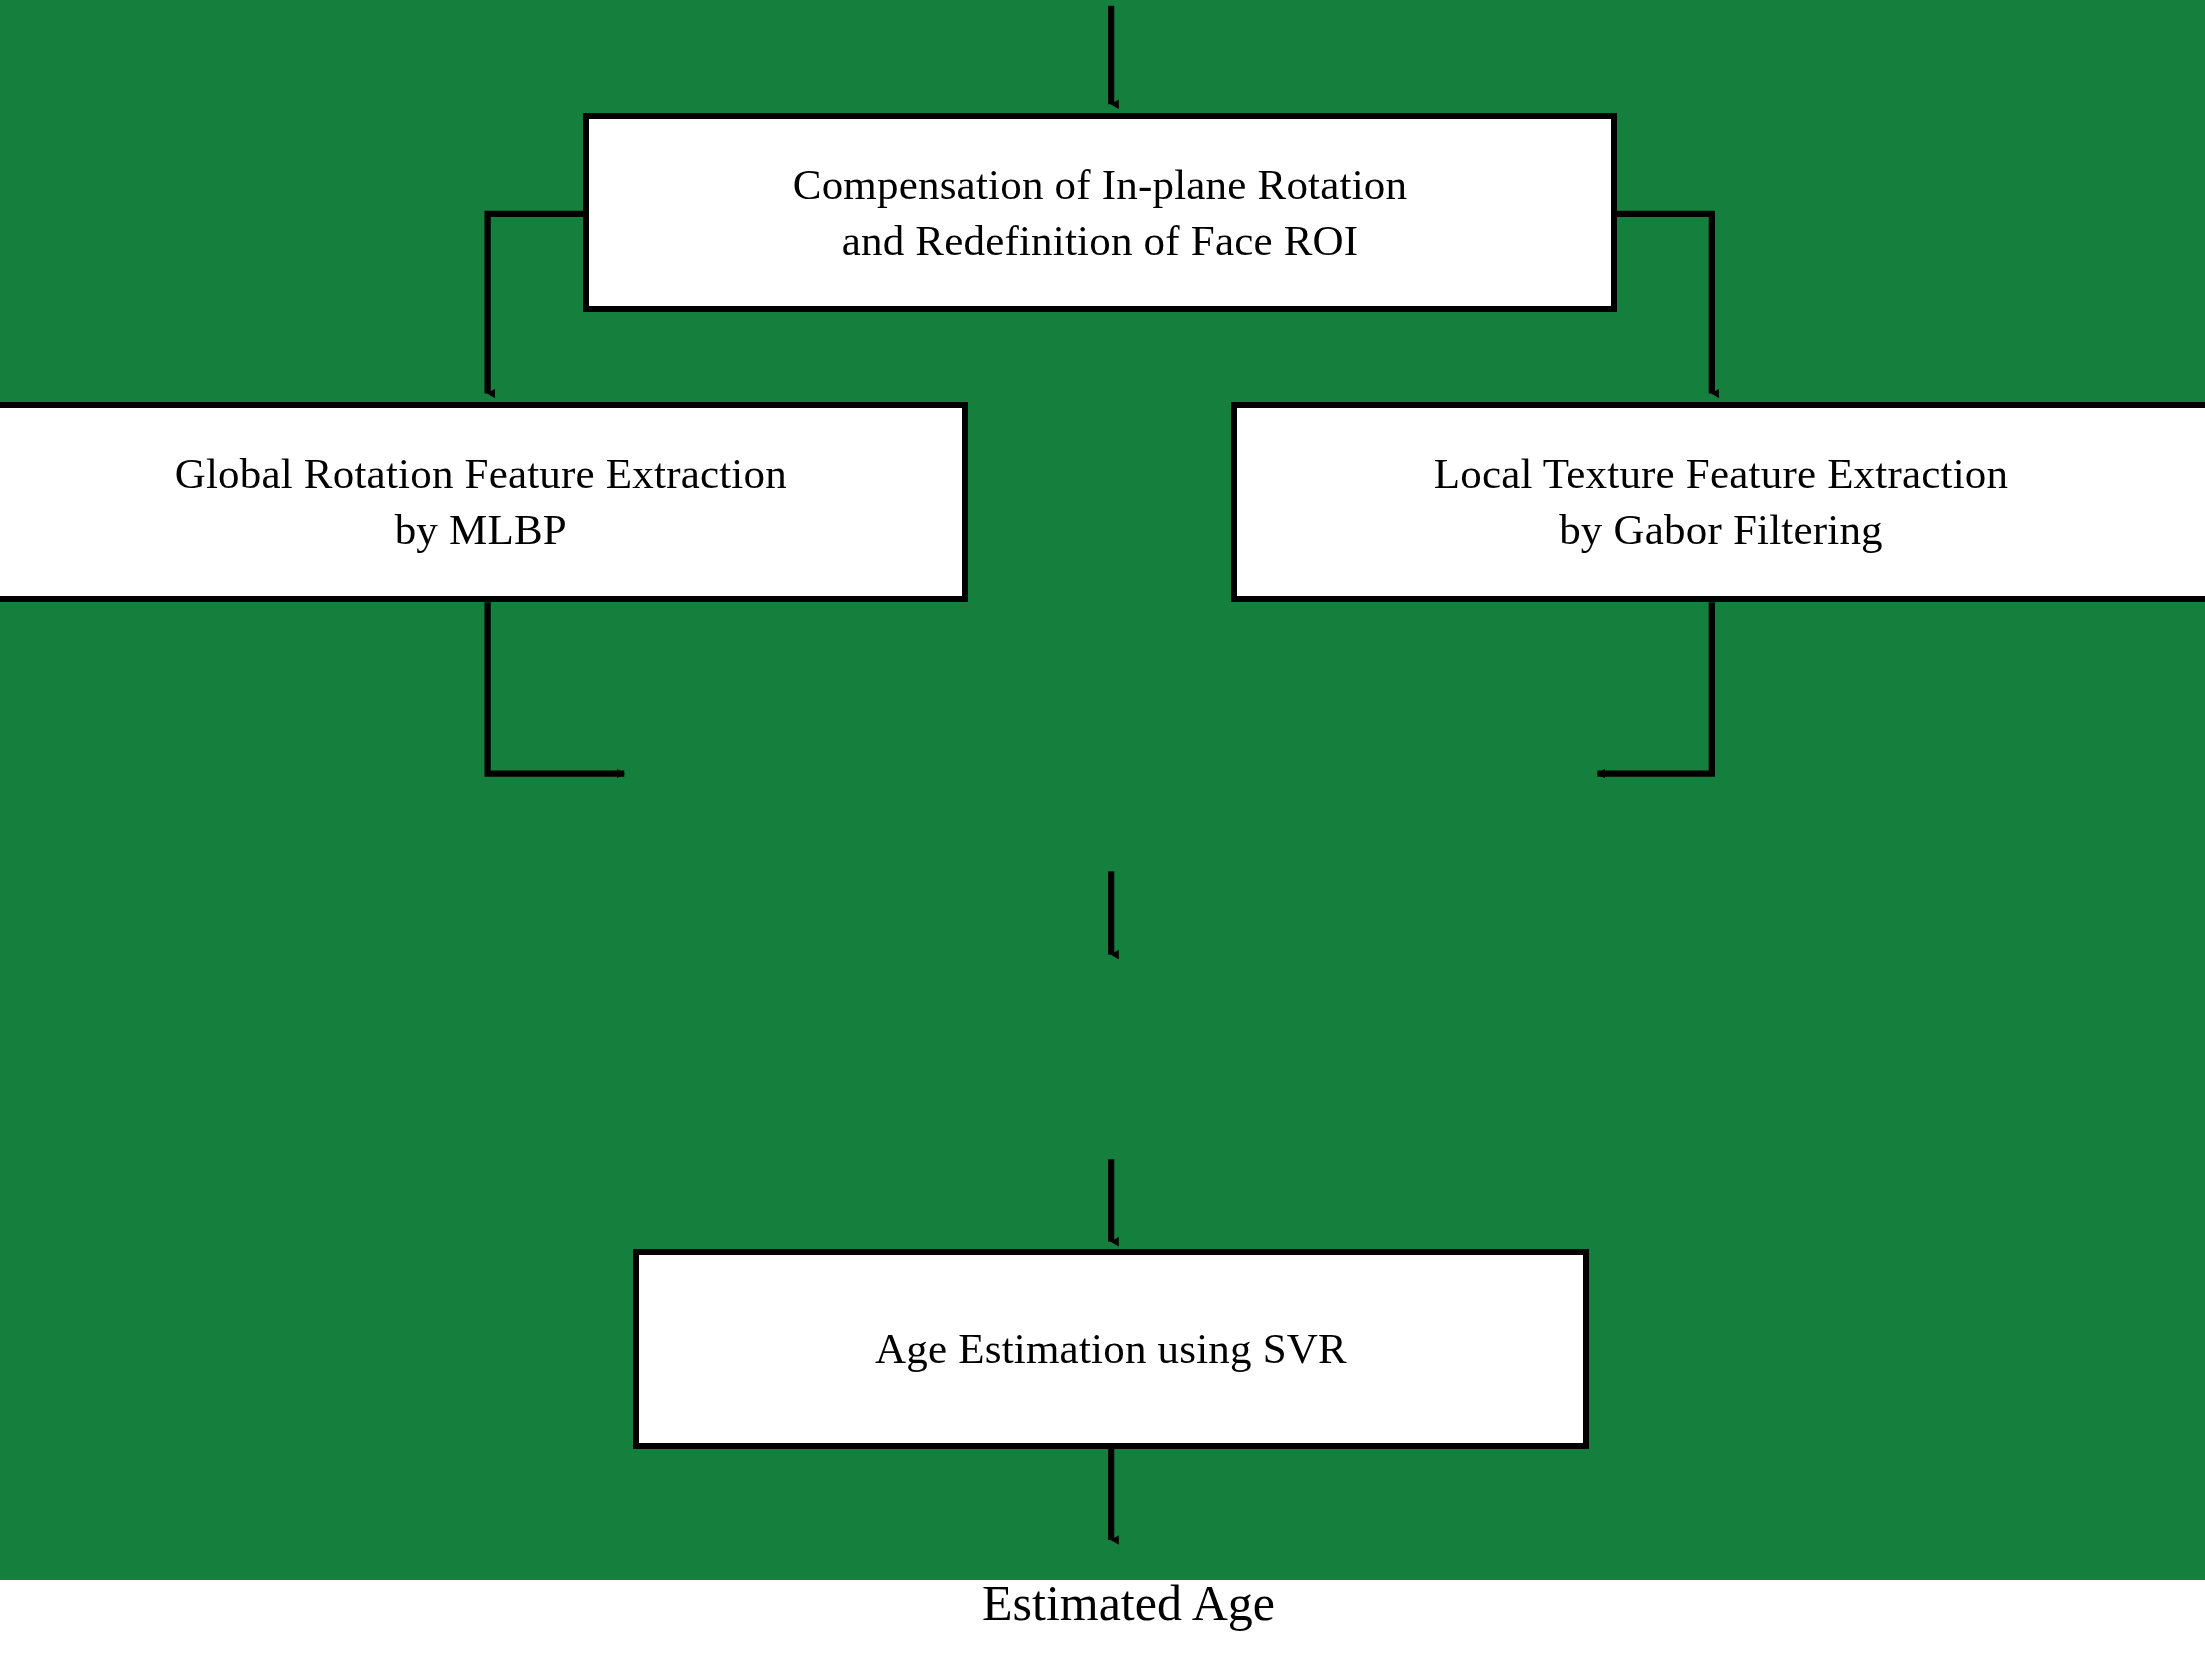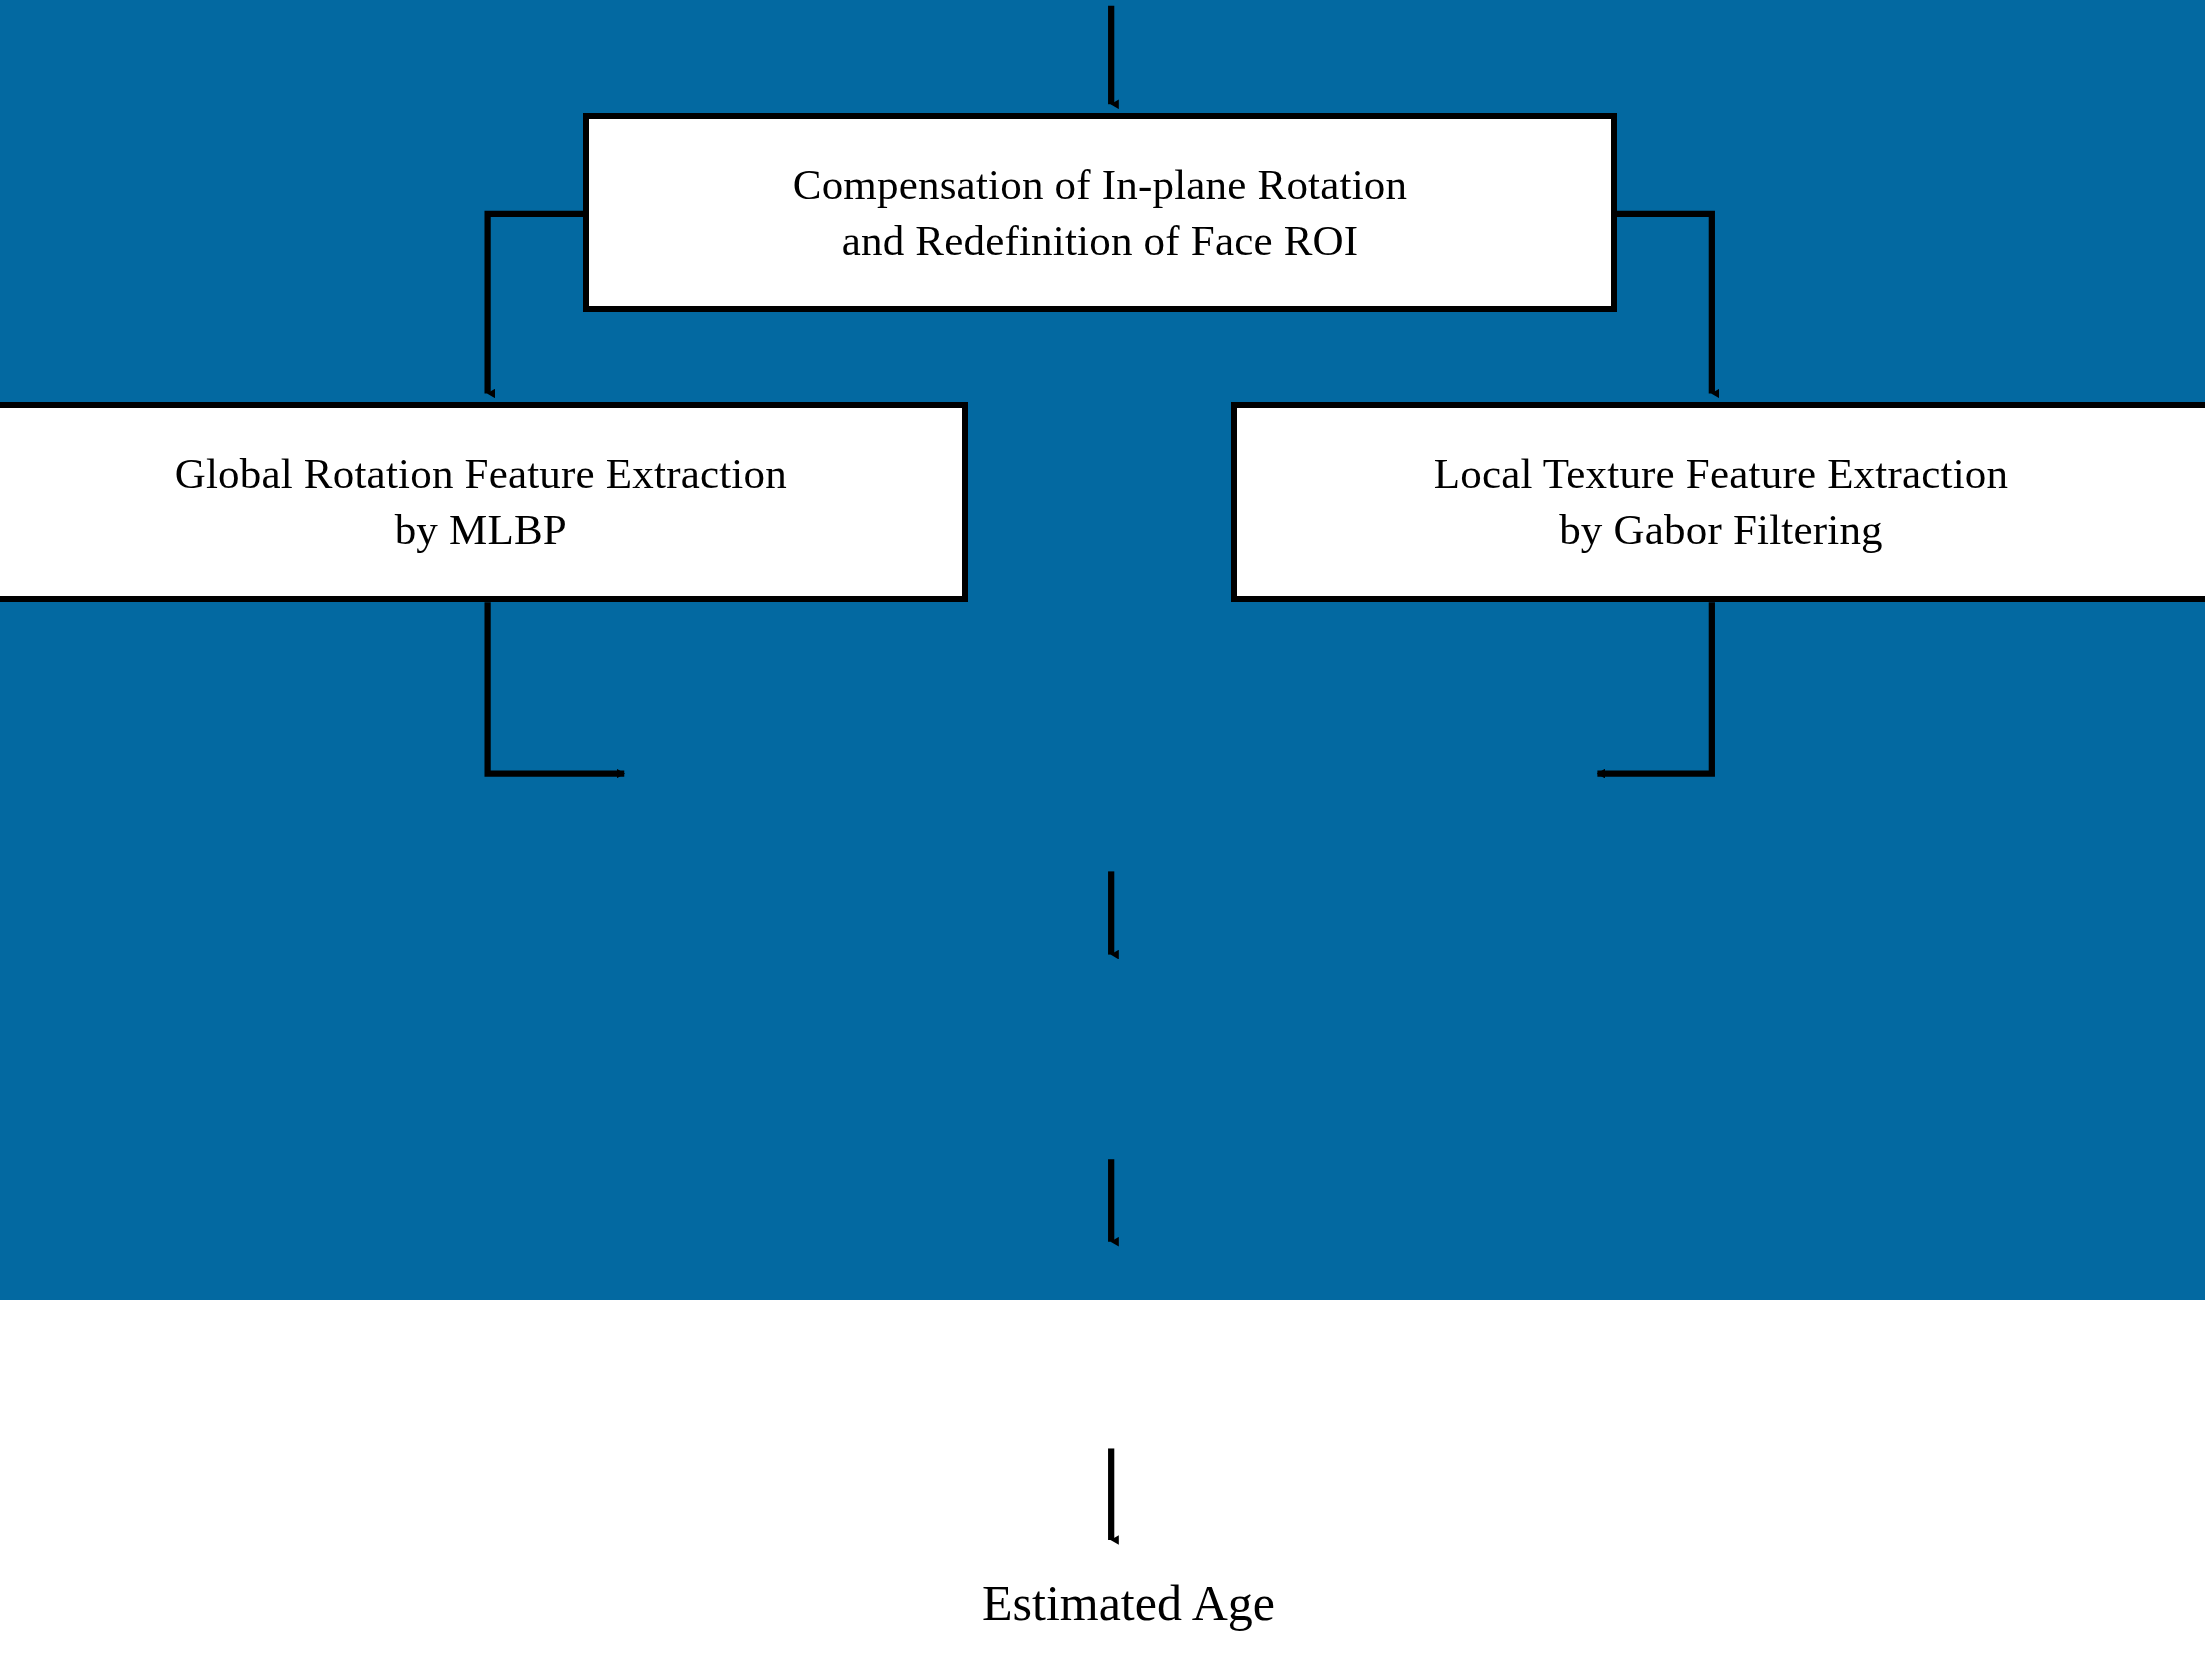--- a/index.html
+++ b/index.html
@@ -9,22 +9,22 @@
   }
   body {
     width: 2205px;
     height: 1672px;
     font-family: "Liberation Serif", "DejaVu Serif", serif;
     overflow: hidden;
   }
   #flow-root {
     position: relative;
     width: 2205px;
-    height: 1300px;
-    background: #0369a1;
+    height: 1580px;
+    background: #15803d;
   }
   #flow-svg {
     position: absolute;
     left: 0;
     top: 0;
     width: 2205px;
     height: 1672px;
     display: block;
   }
   .node-box {
@@ -105,19 +105,22 @@
 by MLBP</span>
   </div>
 
   <div class="node-box" style="left:1231px; top:402px; width:980px; height:200px;">
     <span class="node-label">Local Texture Feature Extraction
 by Gabor Filtering</span>
   </div>
 
 
 
+  <div class="node-box" style="left:633px; top:1249px; width:956px; height:200px;">
+    <span class="node-label">Age Estimation using SVR</span>
+  </div>
 
   <div class="terminal-label" style="left:0px; top:1576px; width:2205px;">
     <span>Estimated Age</span>
   </div>
 
 </div>
 
 
 </body></html>

